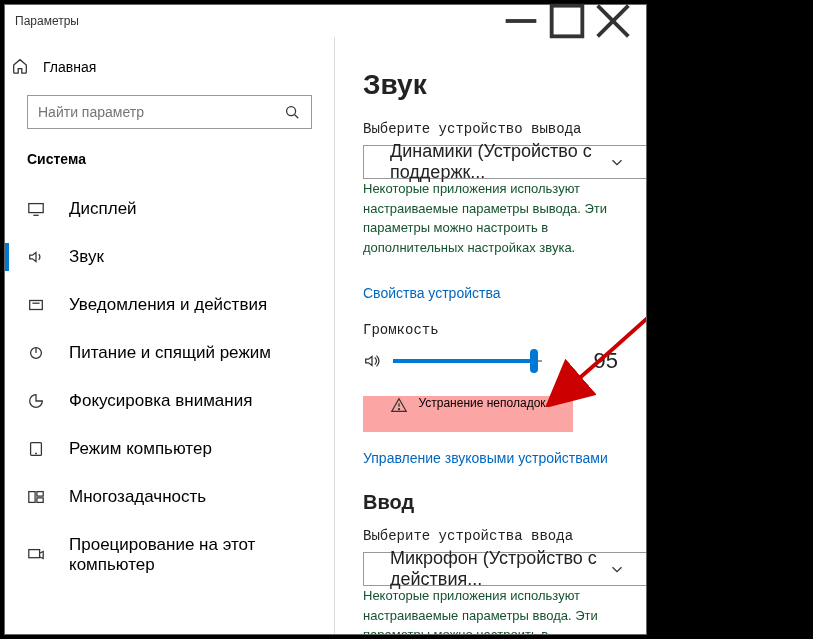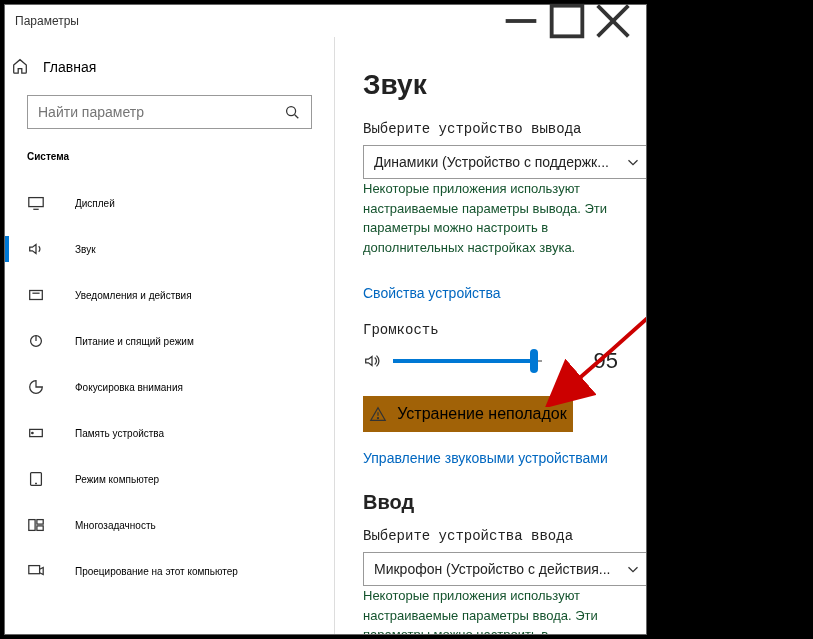--- a/index.html
+++ b/index.html
@@ -6,40 +6,40 @@
   html, body { width: 813px; height: 639px; overflow: hidden; background: #000; }
   .window { position: absolute; left: 4px; top: 4px; width: 643px; height: 631px; background: #fff; border: 1px solid #666; display: flex; flex-direction: column; }
   .titlebar { height: 32px; display: flex; align-items: center; padding: 0 10px; font-size: 12px; color: #333; }
   .titlebar-spacer { flex: 1; }
   .tbtn { width: 46px; height: 32px; display: flex; align-items: center; justify-content: center; color: #333; }
   .body { flex: 1; display: flex; overflow: hidden; }
   .sidebar { width: 330px; border-right: 1px solid #ddd; padding: 12px 0 0 0; display: flex; flex-direction: column; position: relative; }
   .home { display: flex; align-items: flex-end; gap: 14px; padding: 8px 6px; font-size: 14px; }
   .search { margin: 12px 22px 16px 22px; height: 34px; border: 1px solid #999; display: flex; align-items: center; padding: 12px 10px; font-size: 14px; color: #555; }
   .search input { border: none; outline: none; flex: 1; font-size: 14px; color: #333; }
-  .category { padding: 6px 22px 12px 22px; font-size: 10px; font-weight: 600; }
+  .category { padding: 6px 22px 12px 22px; font-size: 14px; font-weight: 600; }
   .navlist { margin-top: 6px; }
-  .navitem { display: flex; align-items: center; gap: 30px; padding: 14px 22px; font-size: 10px; position: relative; }
+  .navitem { display: flex; align-items: center; gap: 24px; padding: 14px 22px; font-size: 17px; position: relative; }
   .navitem.active::before { content: ""; position: absolute; left: 0; top: 10px; bottom: 10px; width: 4px; background: #0078d4; }
   .icon { width: 18px; height: 18px; display: inline-flex; align-items: center; justify-content: center; color: #333; }
   .icon svg { width: 18px; height: 18px; stroke: currentColor; fill: none; stroke-width: 1.4; }
   .content { flex: 1; padding: 32px 28px 10px 28px; overflow: hidden; color: #222; position: relative; }
   .h1 { font-size: 28px; font-weight: 600; margin-bottom: 20px; }
   .h2 { font-size: 20px; font-weight: 600; margin: 24px 0 14px 0; }
   .label { font-size: 14px; margin-bottom: 8px; font-family: Liberation Mono, monospace; }
-  .dropdown { width: 290px; height: 34px; border: 1px solid #999; display: flex; align-items: center; padding: 0 10px; font-size: 14px; justify-content: space-between; }
+  .dropdown { width: 290px; height: 34px; border: 1px solid #999; display: flex; align-items: center; padding: 0 26px; font-size: 18px; justify-content: space-between; }
   .desc { font-size: 13px; color: #14532d; line-height: 1.5; max-width: 420px; }
   .link { color: #0067c0; font-size: 14px; margin-top: 28px; display: inline-block; }
   .vol-row { display: flex; align-items: center; gap: 12px; margin-top: 10px; }
   .slider-wrap { position: relative; width: 300px; height: 24px; }
   .track { position: absolute; top: 50%; left: 0; right: 0; height: 2px; background: #999; transform: translateY(-50%); }
   .track-fill { position: absolute; top: 50%; left: 0; height: 4px; background: #0078d4; transform: translateY(-50%); }
   .thumb { position: absolute; top: 50%; width: 8px; height: 24px; background: #0078d4; border-radius: 4px; transform: translate(-50%, -50%); }
   .vol-num { font-size: 22px; margin-left: 40px; }
-  .troubleshoot { margin-top: 22px; width: 210px; height: 36px; background: #a16207; border: none; display: flex; align-items: center; justify-content: center; gap: 10px; font-size: 16px; }
+  .troubleshoot { margin-top: 22px; width: 210px; height: 36px; background: #fca5a5; border: none; display: flex; align-items: flex-start; justify-content: center; gap: 10px; font-size: 12px; }
   .arrow { position: absolute; pointer-events: none; }
 </style>
 </head>
 <body>
 
 <div class="window">
   <div class="titlebar">
     <span>Параметры</span>
     <span class="titlebar-spacer"></span>
     <div class="tbtn">
@@ -118,29 +118,20 @@
             </span>
           <span>Питание и спящий режим</span>
         </div>
         <div class="navitem">
           <span class="icon">
               <svg viewBox="0 0 20 20">
                 <path d="M10 3a7 7 0 1 0 7 7h-7z"></path>
               </svg>
             </span>
           <span>Фокусировка внимания</span>
-        </div>
-        <div class="navitem">
-          <span class="icon">
-              <svg viewBox="0 0 20 20">
-                <rect x="3" y="6" width="14" height="8"></rect>
-                <circle cx="6" cy="10" r="0.8" fill="#333"></circle>
-              </svg>
-            </span>
-          <span>Память устройства</span>
         </div>
         <div class="navitem">
           <span class="icon">
               <svg viewBox="0 0 20 20">
                 <rect x="4" y="3" width="12" height="14" rx="1"></rect>
                 <line x1="9" y1="15" x2="11" y2="15"></line>
               </svg>
             </span>
           <span>Режим компьютер</span>
         </div>

